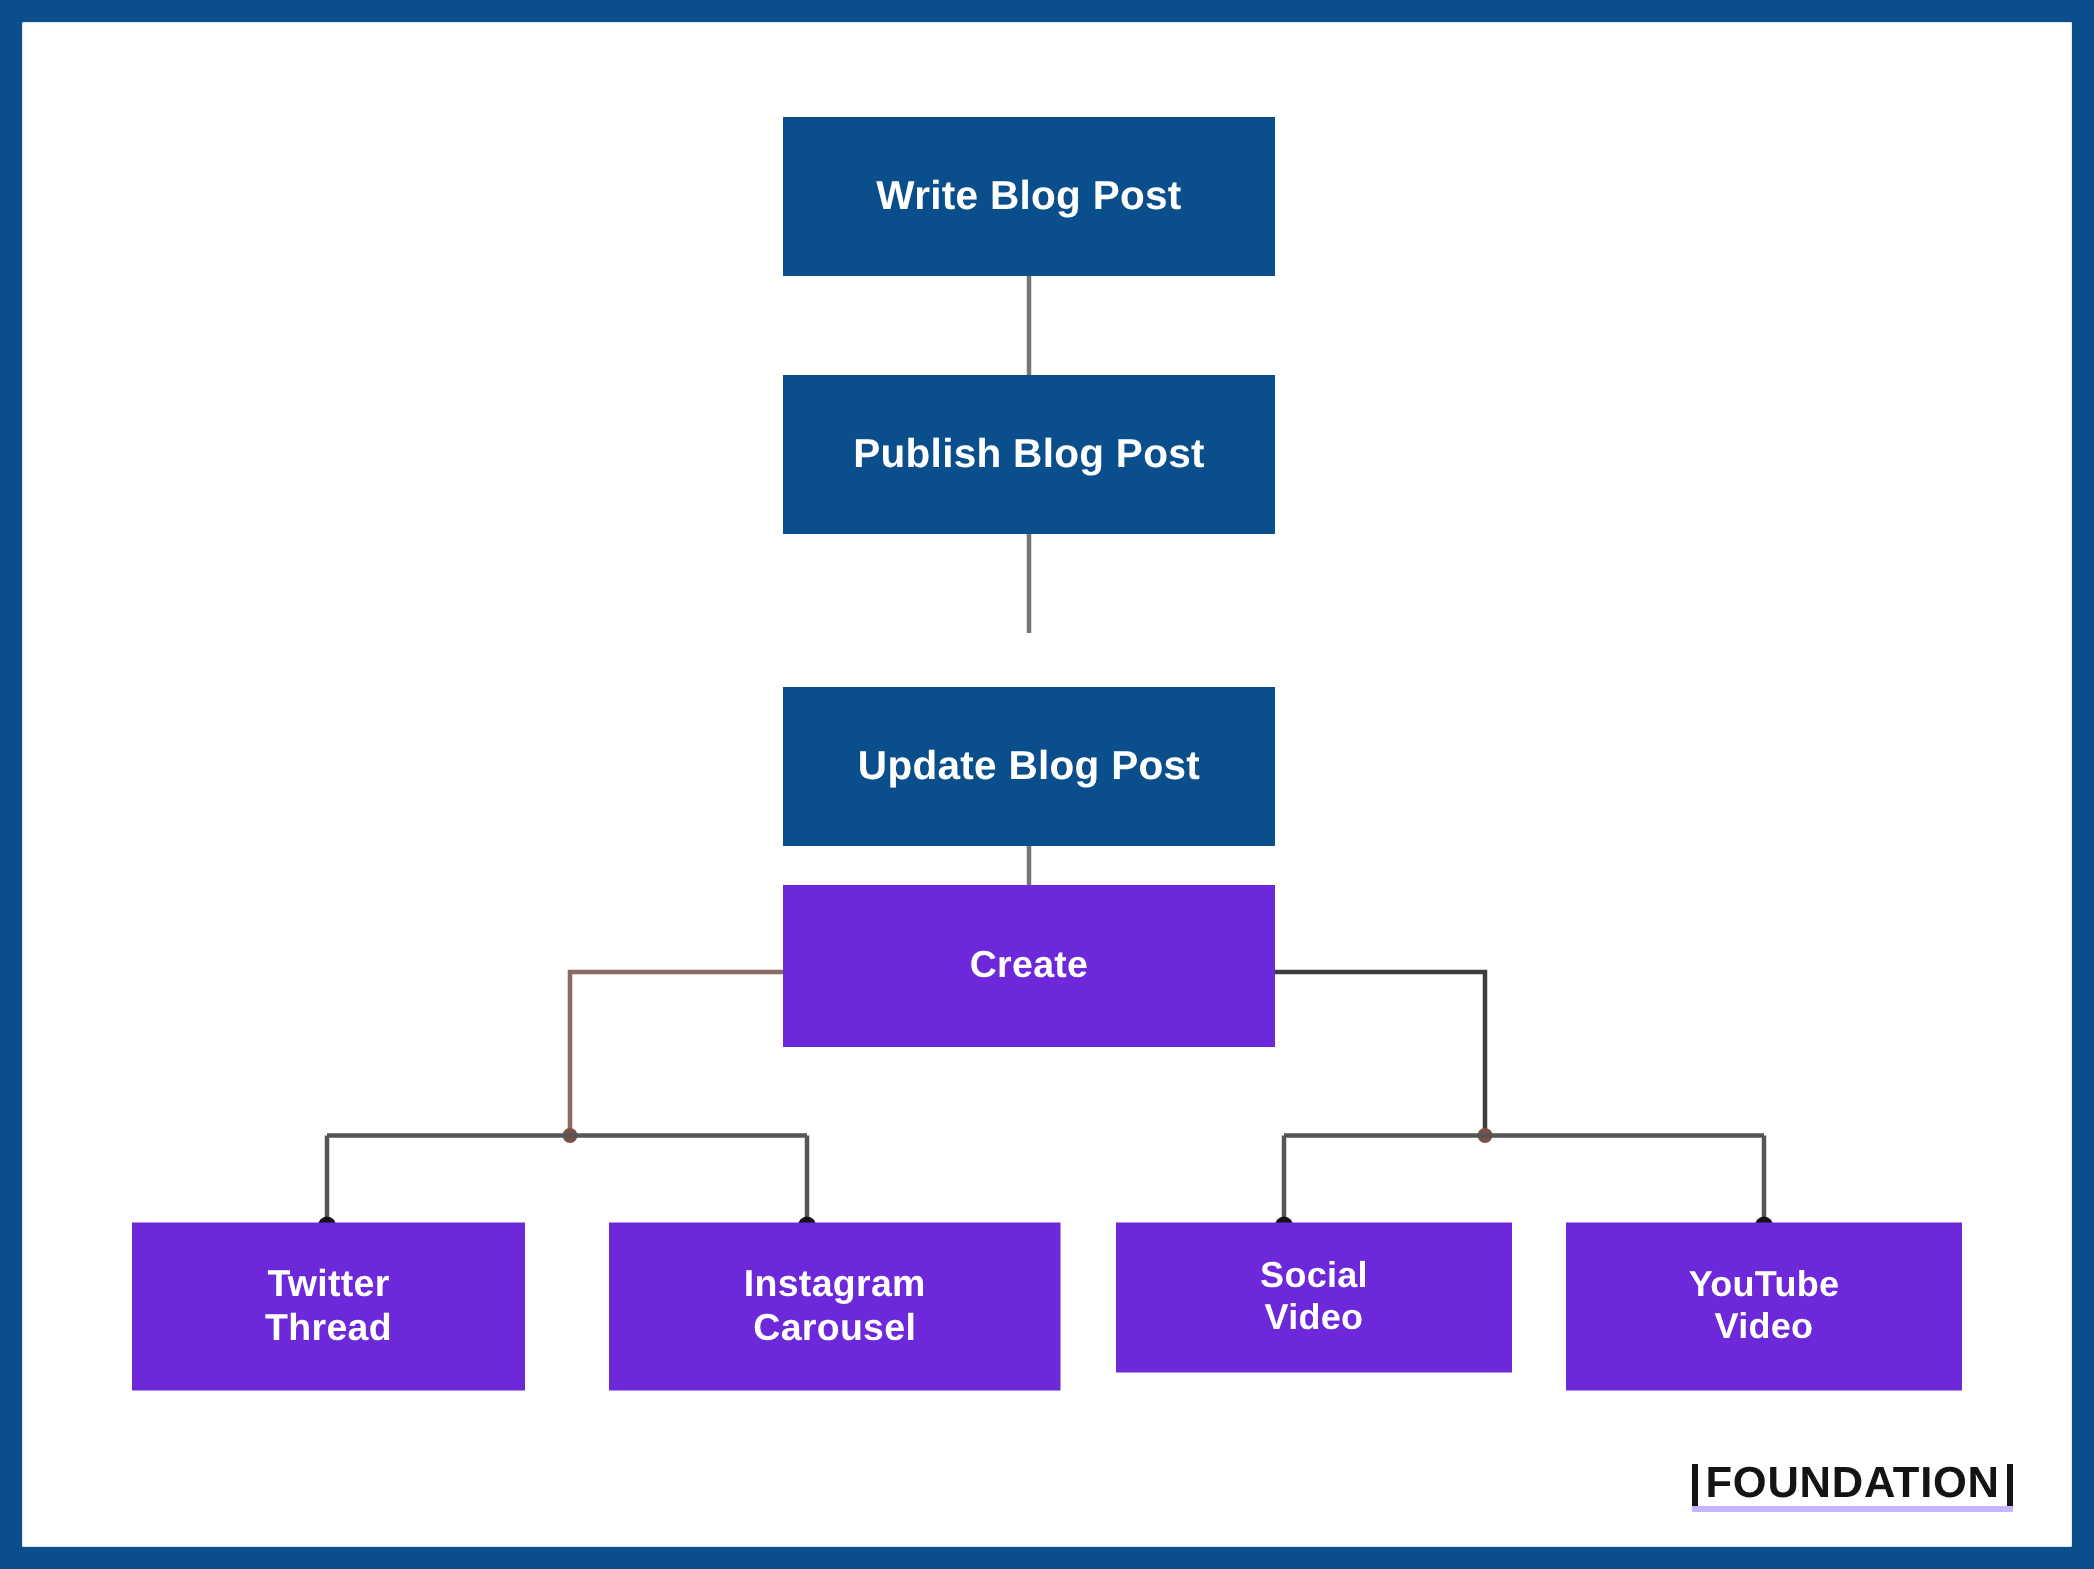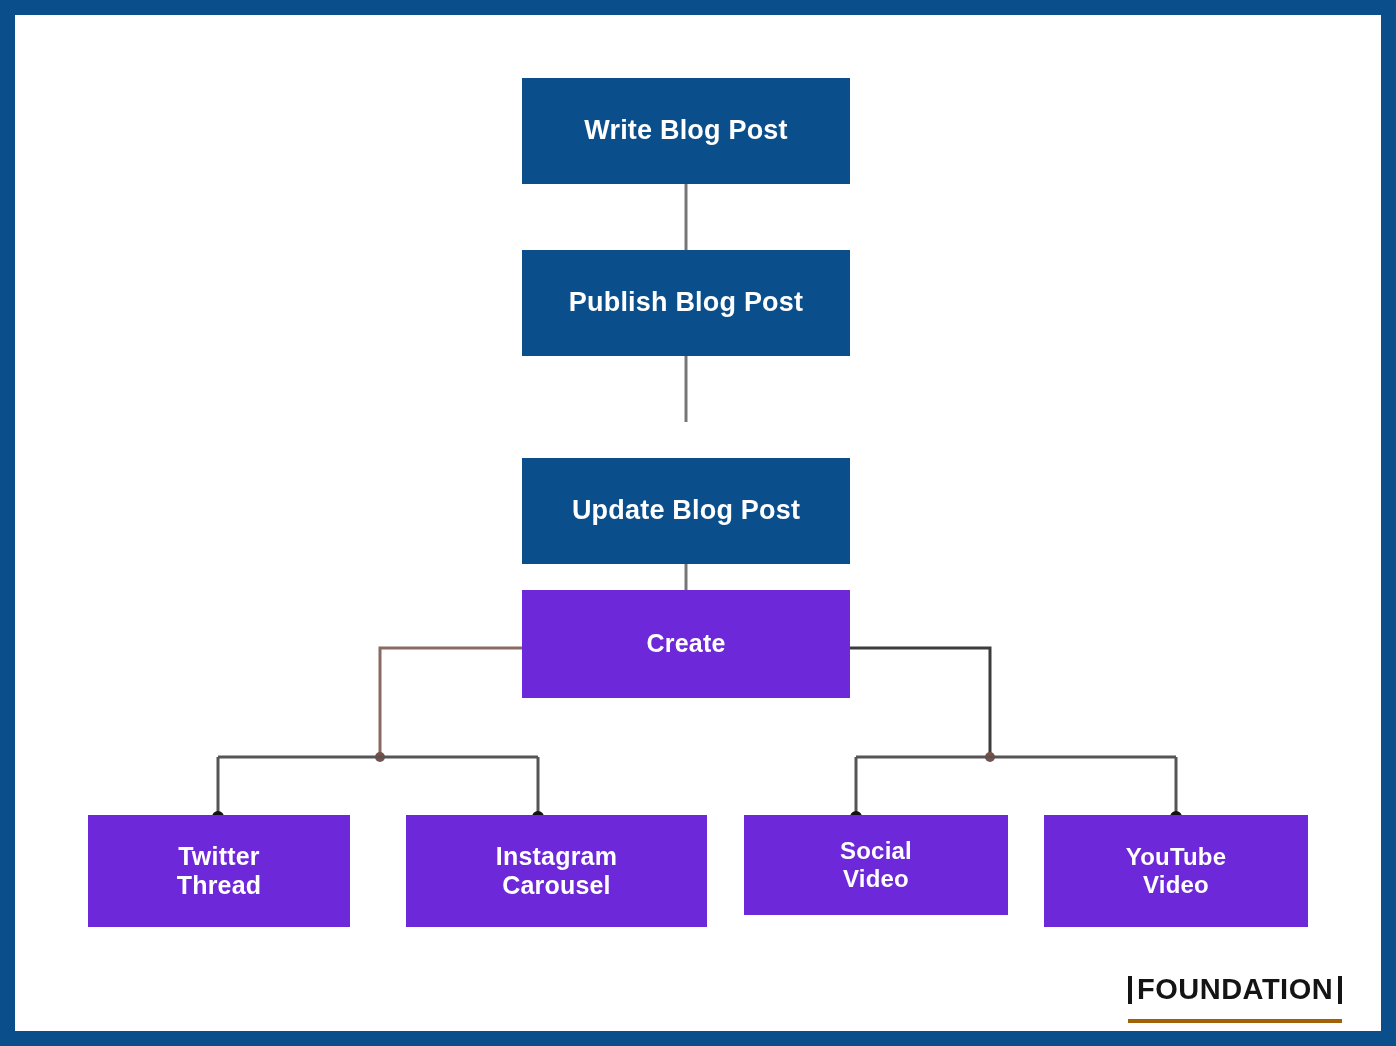--- a/index.html
+++ b/index.html
@@ -87,22 +87,22 @@
   #node-youtube    { left: 1044px; top: 815px; width: 264px; height: 112px; font-size: 24px; }
 
   
   #brand-logo {
     position: absolute;
     left: 1128px;
     top: 975px;
     display: flex;
     align-items: center;
     gap: 5px;
-    padding-bottom: 15px;
-    border-bottom: 4px solid #a16207;
+    padding-bottom: 0;
+    border-bottom: 4px solid #c4b5fd;
   }
   .brand-bar {
     width: 4px;
     height: 28px;
     background: #141414;
   }
   #brand-text {
     font-size: 29px;
     font-weight: bold;
     letter-spacing: 0.5px;

